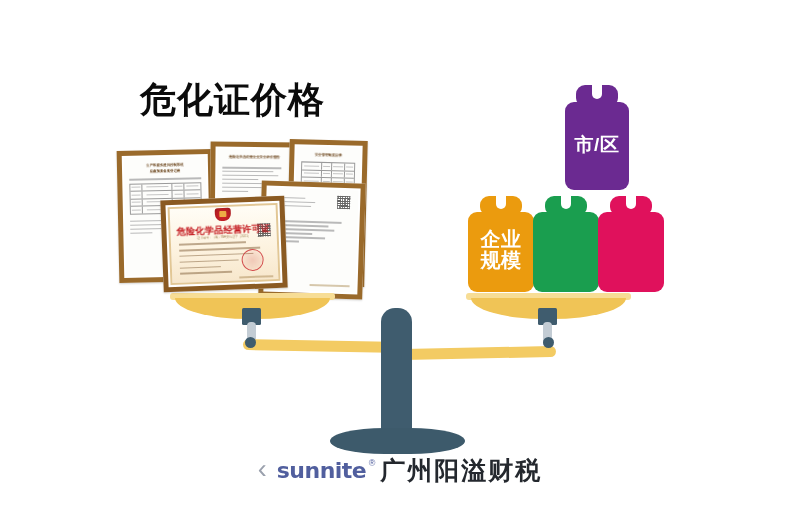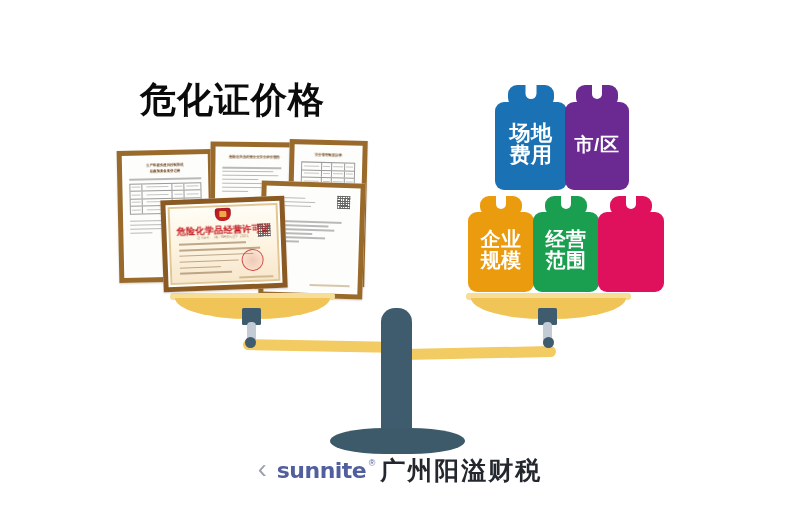--- a/index.html
+++ b/index.html
@@ -526,49 +526,40 @@
           <i style="width:58%"></i>
         </div>
         <div class="cert-seal"></div>
         <div class="cert-foot"></div>
       </div>
     </div>
   </div>
 
   <div class="weights">
 
-    <div class="weight" id="w-venue" style="left:495px; top:85px; width:72px; height:105px;">
-      <div class="knob" style="width:46px;height:22px;background:#1a72b5;"></div>
-      <div class="body" style="height:88px;background:#1a72b5;"></div>
-      <div class="notch" style="top:0;width:11px;height:14px;"></div>
-      <div class="label" style="font-size:21px;margin-top:12px;">场地
-费用</div>
-    </div>
 
     <div class="weight" id="w-city" style="left:565px; top:85px; width:64px; height:105px;">
       <div class="knob" style="width:42px;height:22px;background:#6b2a91;"></div>
       <div class="body" style="height:88px;background:#6b2a91;"></div>
       <div class="notch" style="top:0;width:10px;height:14px;"></div>
       <div class="label" style="font-size:19px;margin-top:14px;">市/区</div>
     </div>
 
     <div class="weight" id="w-size" style="left:468px; top:196px; width:66px; height:96px;">
       <div class="knob" style="width:42px;height:20px;background:#eb9b0e;"></div>
       <div class="body" style="height:80px;background:#eb9b0e;"></div>
       <div class="notch" style="top:0;width:10px;height:13px;"></div>
       <div class="label" style="font-size:20px;margin-top:12px;">企业
 规模</div>
     </div>
 
     <div class="weight" id="w-scope" style="left:533px; top:196px; width:66px; height:96px;">
       <div class="knob" style="width:42px;height:20px;background:#1a9e4f;"></div>
       <div class="body" style="height:80px;background:#1a9e4f;"></div>
       <div class="notch" style="top:0;width:10px;height:13px;"></div>
-      <div class="label" style="font-size:20px;margin-top:12px;">经营
-范围</div>
     </div>
 
     <div class="weight" id="w-area" style="left:598px; top:196px; width:66px; height:96px;">
       <div class="knob" style="width:42px;height:20px;background:#e0115c;"></div>
       <div class="body" style="height:80px;background:#e0115c;"></div>
       <div class="notch" style="top:0;width:10px;height:13px;"></div>
     </div>
   </div>
 
   <div class="scale">

